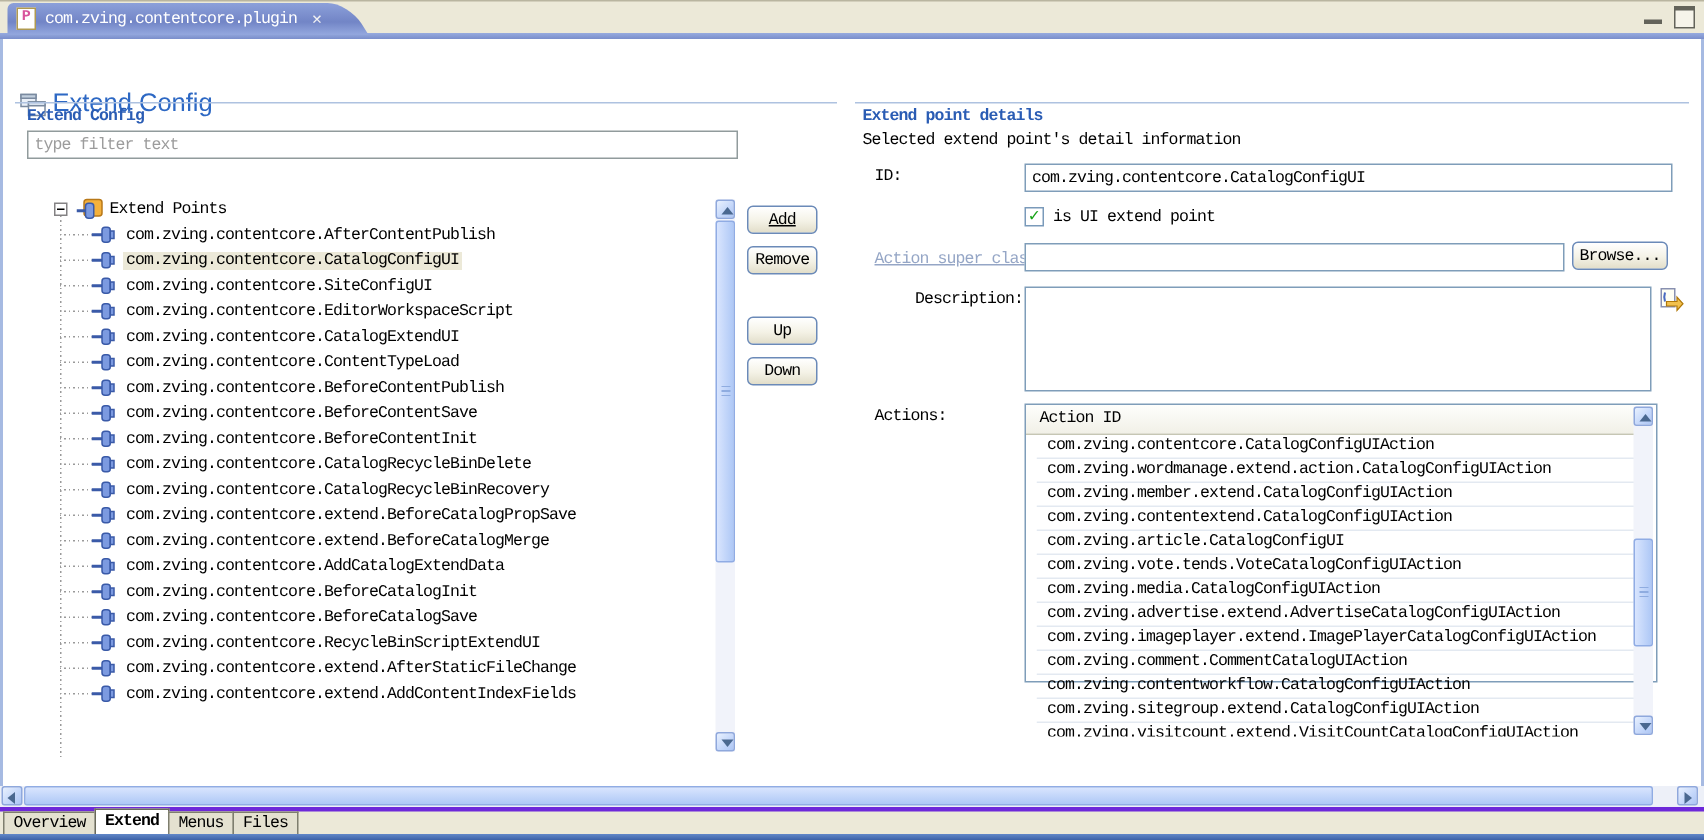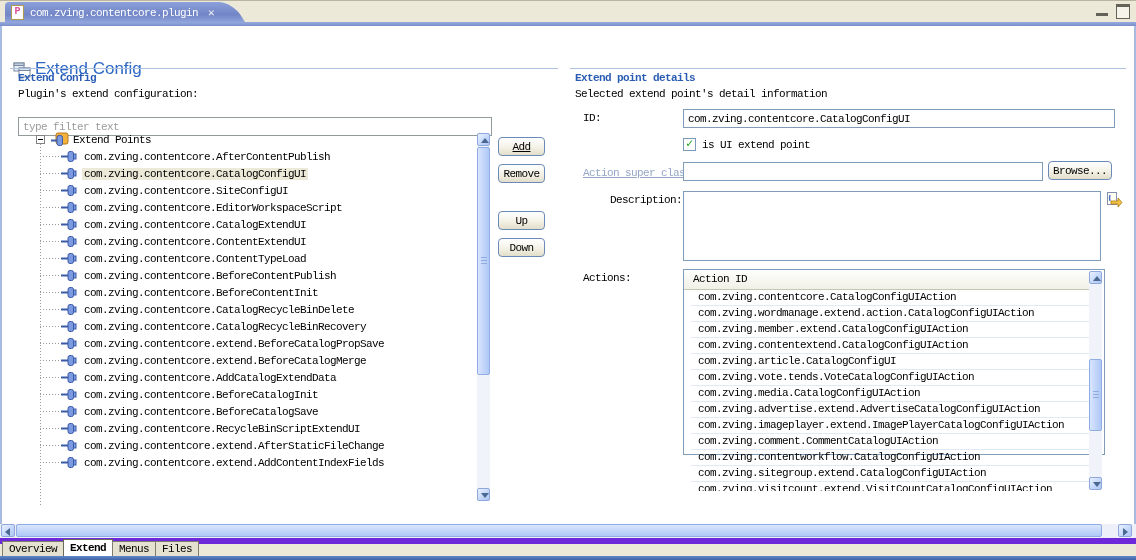--- a/index.html
+++ b/index.html
@@ -49,21 +49,21 @@
     font-size:17px;letter-spacing:0;color:#2D68C4;font-weight:normal;margin:0;
   }
 
   
   .rule{height:1px;background:#AEC2E0;}
   .sec-title{font-weight:bold;color:#2A5CB4;white-space:nowrap;}
   .sec-desc{color:#000;white-space:nowrap;}
 
   
   .filter-input{
-    left:18px;top:117px;width:474px;height:19px;
+    left:18px;top:87px;width:474px;height:19px;
     border:1px solid #919B9C;background:#fff;
     font:11px "Liberation Mono",monospace;letter-spacing:-0.6px;padding:2px 4px;outline:none;
   }
   .filter-input::placeholder{color:#9C9C9C;}
 
   .tree{left:18px;top:131px;width:458px;height:378px;overflow:hidden;}
   .tree-root-row{position:relative;height:17px;}
   .expander{
     position:absolute;left:18px;top:4px;width:9px;height:9px;
     border:1px solid #848284;background:#fff;box-sizing:border-box;
@@ -149,21 +149,21 @@
     border-bottom:1px solid #C6C6B4;line-height:19px;padding-left:9px;
   }
   .atable-rows{position:absolute;left:0;top:20px;width:406px;height:201px;overflow:hidden;margin-left:7px;}
   .arow{height:16px;box-sizing:border-box;border-bottom:1px solid #E3E9F1;line-height:15px;padding-left:7px;white-space:nowrap;cursor:default;}
   .atable-vscroll{position:absolute;right:1px;top:1px;width:14px;height:219px;}
   .atable-vscroll .sb-btn{width:13px;height:13px;}
 
   
   .bottom-tabs{
     left:0;top:538px;width:1136px;height:18px;background:#ECE9D8;
-    border-top:6px solid #6d28d9;display:flex;align-items:flex-end;padding-left:2px;box-sizing:border-box;
+    border-top:3px solid #6d28d9;display:flex;align-items:flex-end;padding-left:2px;box-sizing:border-box;
   }
   .btab{
     height:15px;line-height:14px;padding:0 6px;border:1px solid #7E7E6E;border-bottom:none;
     border-radius:0;background:#E4E1D0;margin-right:-1px;cursor:pointer;white-space:nowrap;
     box-sizing:border-box;
   }
   .btab.active{background:#fff;font-weight:bold;height:17px;line-height:16px;border-color:#6A6A5A;padding-left:6px;}
 </style>
 </head>
 <body>
@@ -272,31 +272,20 @@
     <span class="plug-icon">
       <svg width="17" height="13" viewBox="0 0 17 13">
         <rect x="0" y="5.5" width="8" height="2" fill="#3A5AA8"></rect>
         <rect x="7" y="1.5" width="5.5" height="10" rx="2" fill="#7C9AE0" stroke="#3A5AA8"></rect>
         <rect x="12.5" y="4" width="2.5" height="5" fill="#7C9AE0" stroke="#3A5AA8"></rect>
       </svg>
     </span>
     <span class="tree-label">com.zving.contentcore.CatalogExtendUI</span>
   </div>
 
-  <div class="tree-row">
-    <span class="tree-stub"></span>
-    <span class="plug-icon">
-      <svg width="17" height="13" viewBox="0 0 17 13">
-        <rect x="0" y="5.5" width="8" height="2" fill="#3A5AA8"></rect>
-        <rect x="7" y="1.5" width="5.5" height="10" rx="2" fill="#7C9AE0" stroke="#3A5AA8"></rect>
-        <rect x="12.5" y="4" width="2.5" height="5" fill="#7C9AE0" stroke="#3A5AA8"></rect>
-      </svg>
-    </span>
-    <span class="tree-label">com.zving.contentcore.ContentExtendUI</span>
-  </div>
 
   <div class="tree-row">
     <span class="tree-stub"></span>
     <span class="plug-icon">
       <svg width="17" height="13" viewBox="0 0 17 13">
         <rect x="0" y="5.5" width="8" height="2" fill="#3A5AA8"></rect>
         <rect x="7" y="1.5" width="5.5" height="10" rx="2" fill="#7C9AE0" stroke="#3A5AA8"></rect>
         <rect x="12.5" y="4" width="2.5" height="5" fill="#7C9AE0" stroke="#3A5AA8"></rect>
       </svg>
     </span>
@@ -308,20 +297,31 @@
     <span class="plug-icon">
       <svg width="17" height="13" viewBox="0 0 17 13">
         <rect x="0" y="5.5" width="8" height="2" fill="#3A5AA8"></rect>
         <rect x="7" y="1.5" width="5.5" height="10" rx="2" fill="#7C9AE0" stroke="#3A5AA8"></rect>
         <rect x="12.5" y="4" width="2.5" height="5" fill="#7C9AE0" stroke="#3A5AA8"></rect>
       </svg>
     </span>
     <span class="tree-label">com.zving.contentcore.BeforeContentPublish</span>
   </div>
 
+  <div class="tree-row">
+    <span class="tree-stub"></span>
+    <span class="plug-icon">
+      <svg width="17" height="13" viewBox="0 0 17 13">
+        <rect x="0" y="5.5" width="8" height="2" fill="#3A5AA8"></rect>
+        <rect x="7" y="1.5" width="5.5" height="10" rx="2" fill="#7C9AE0" stroke="#3A5AA8"></rect>
+        <rect x="12.5" y="4" width="2.5" height="5" fill="#7C9AE0" stroke="#3A5AA8"></rect>
+      </svg>
+    </span>
+    <span class="tree-label">com.zving.contentcore.BeforeContentSave</span>
+  </div>
 
   <div class="tree-row">
     <span class="tree-stub"></span>
     <span class="plug-icon">
       <svg width="17" height="13" viewBox="0 0 17 13">
         <rect x="0" y="5.5" width="8" height="2" fill="#3A5AA8"></rect>
         <rect x="7" y="1.5" width="5.5" height="10" rx="2" fill="#7C9AE0" stroke="#3A5AA8"></rect>
         <rect x="12.5" y="4" width="2.5" height="5" fill="#7C9AE0" stroke="#3A5AA8"></rect>
       </svg>
     </span>

